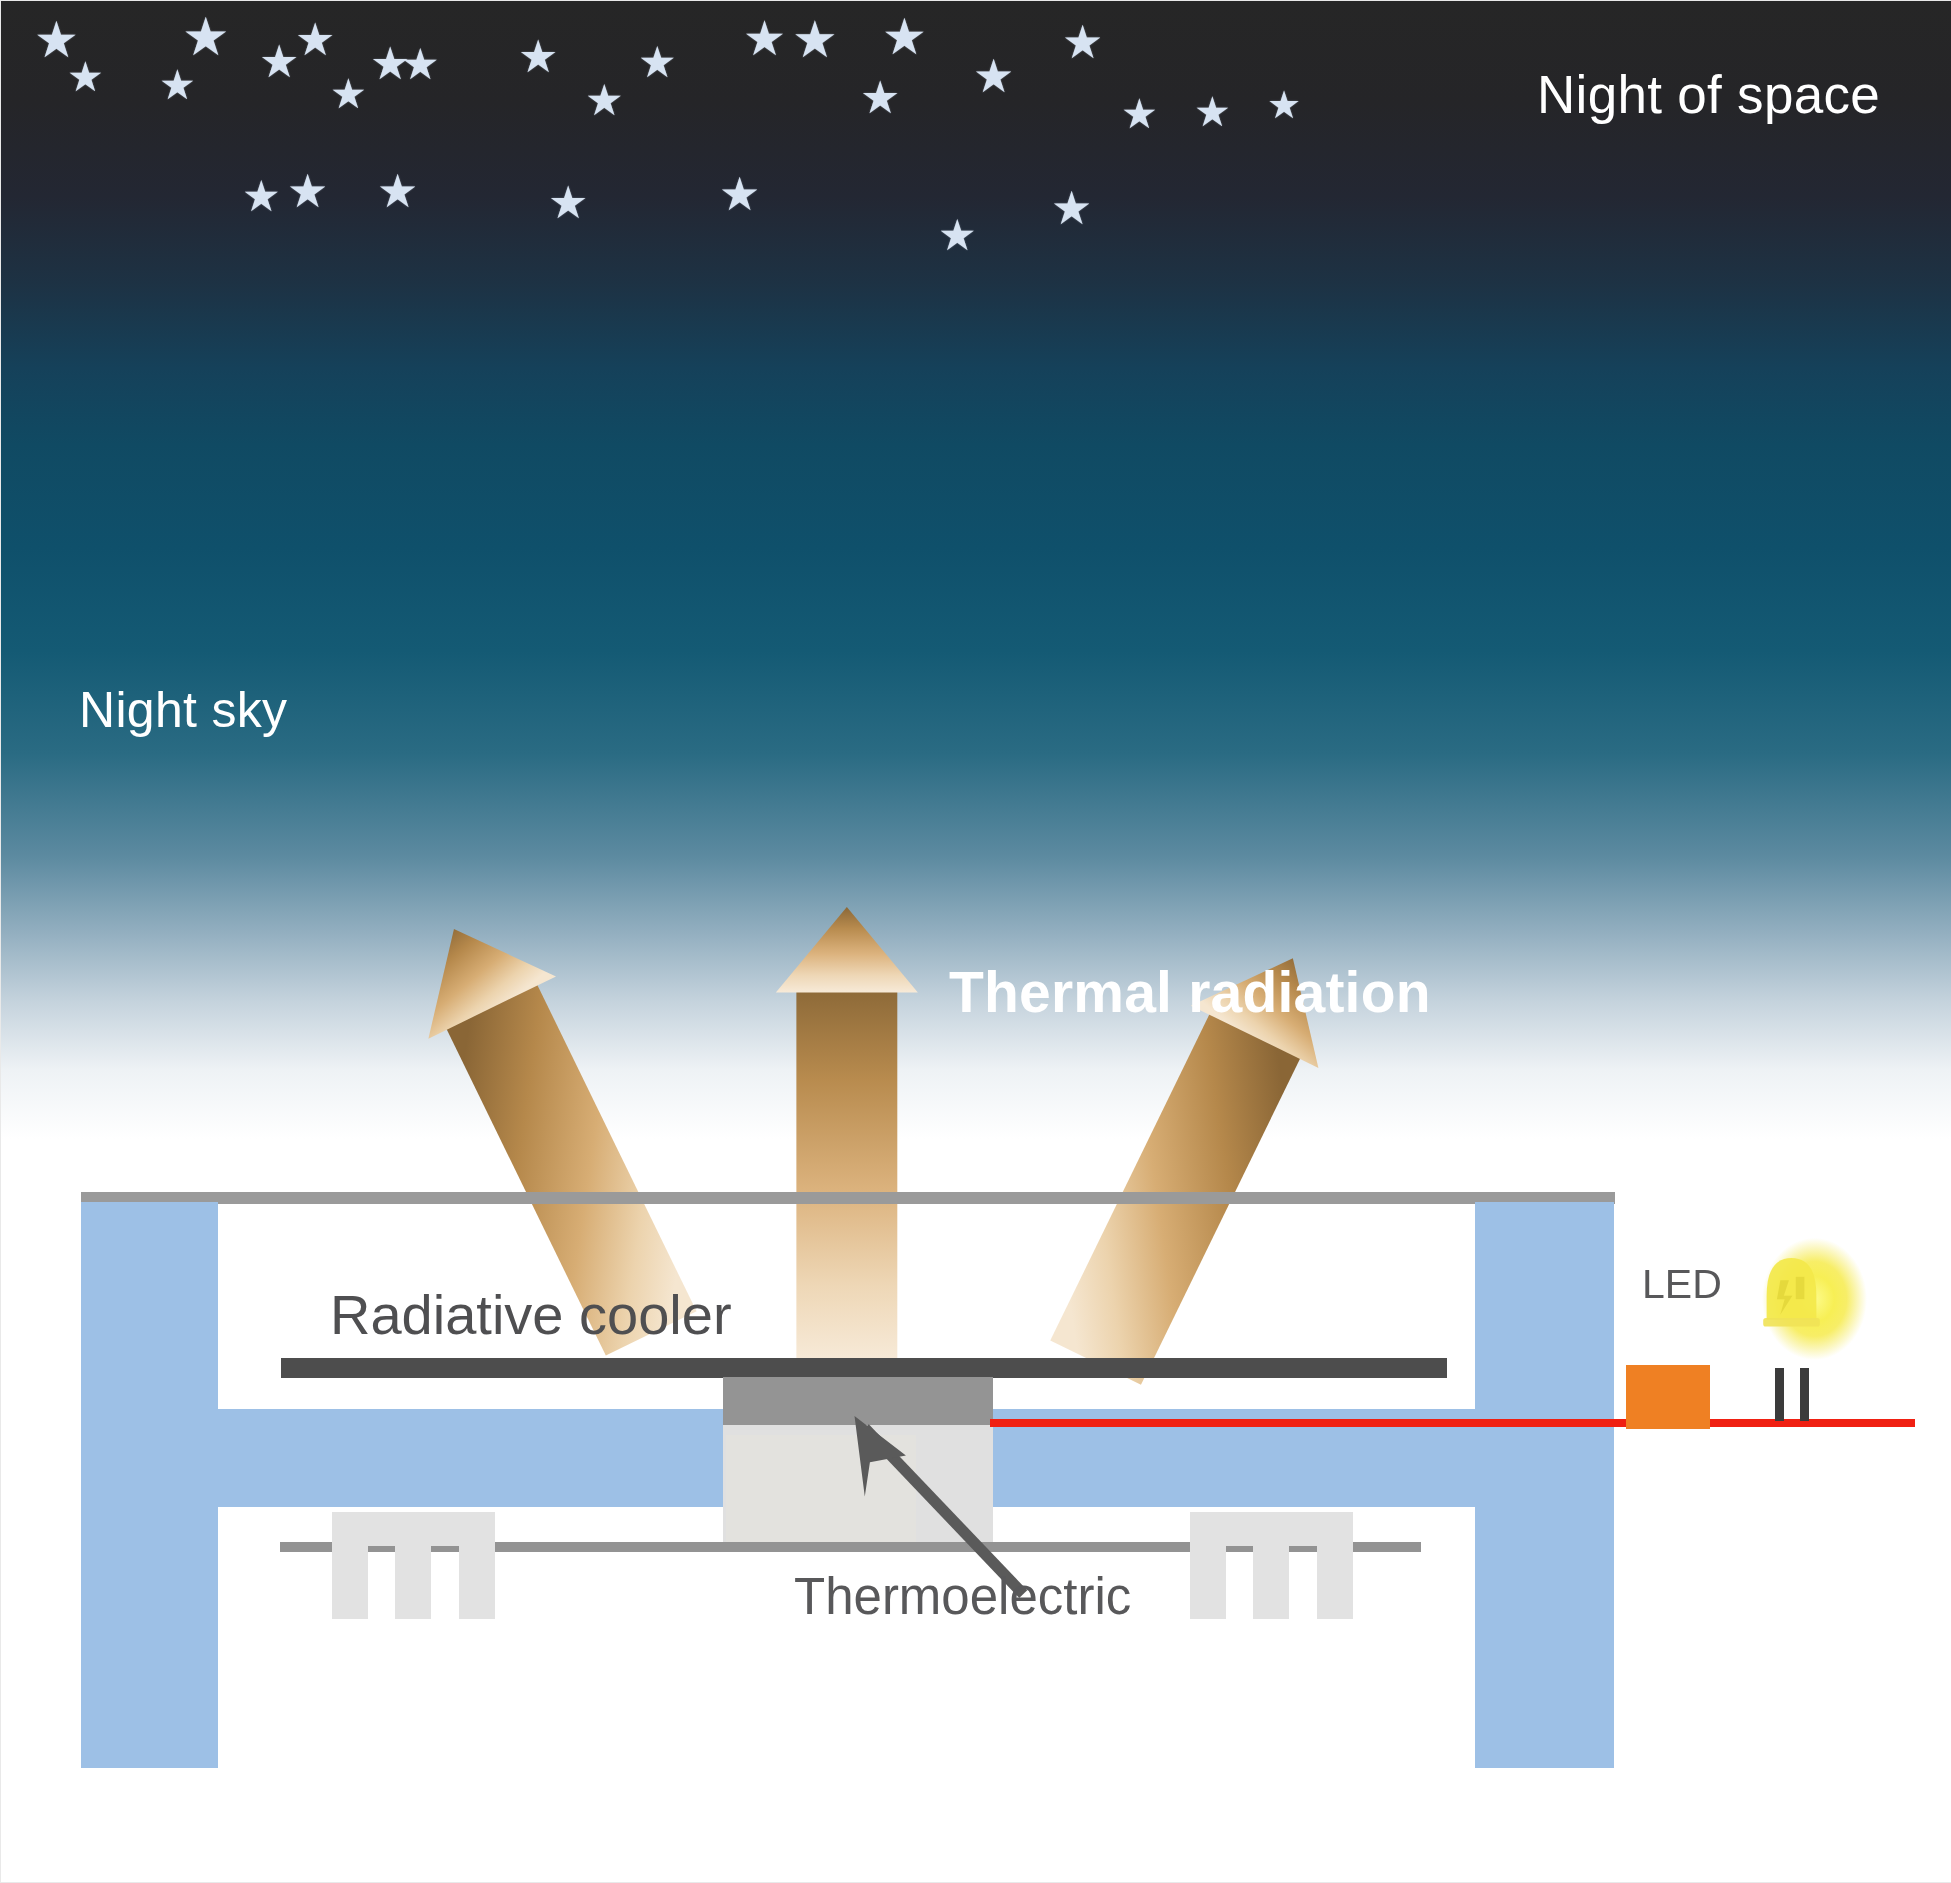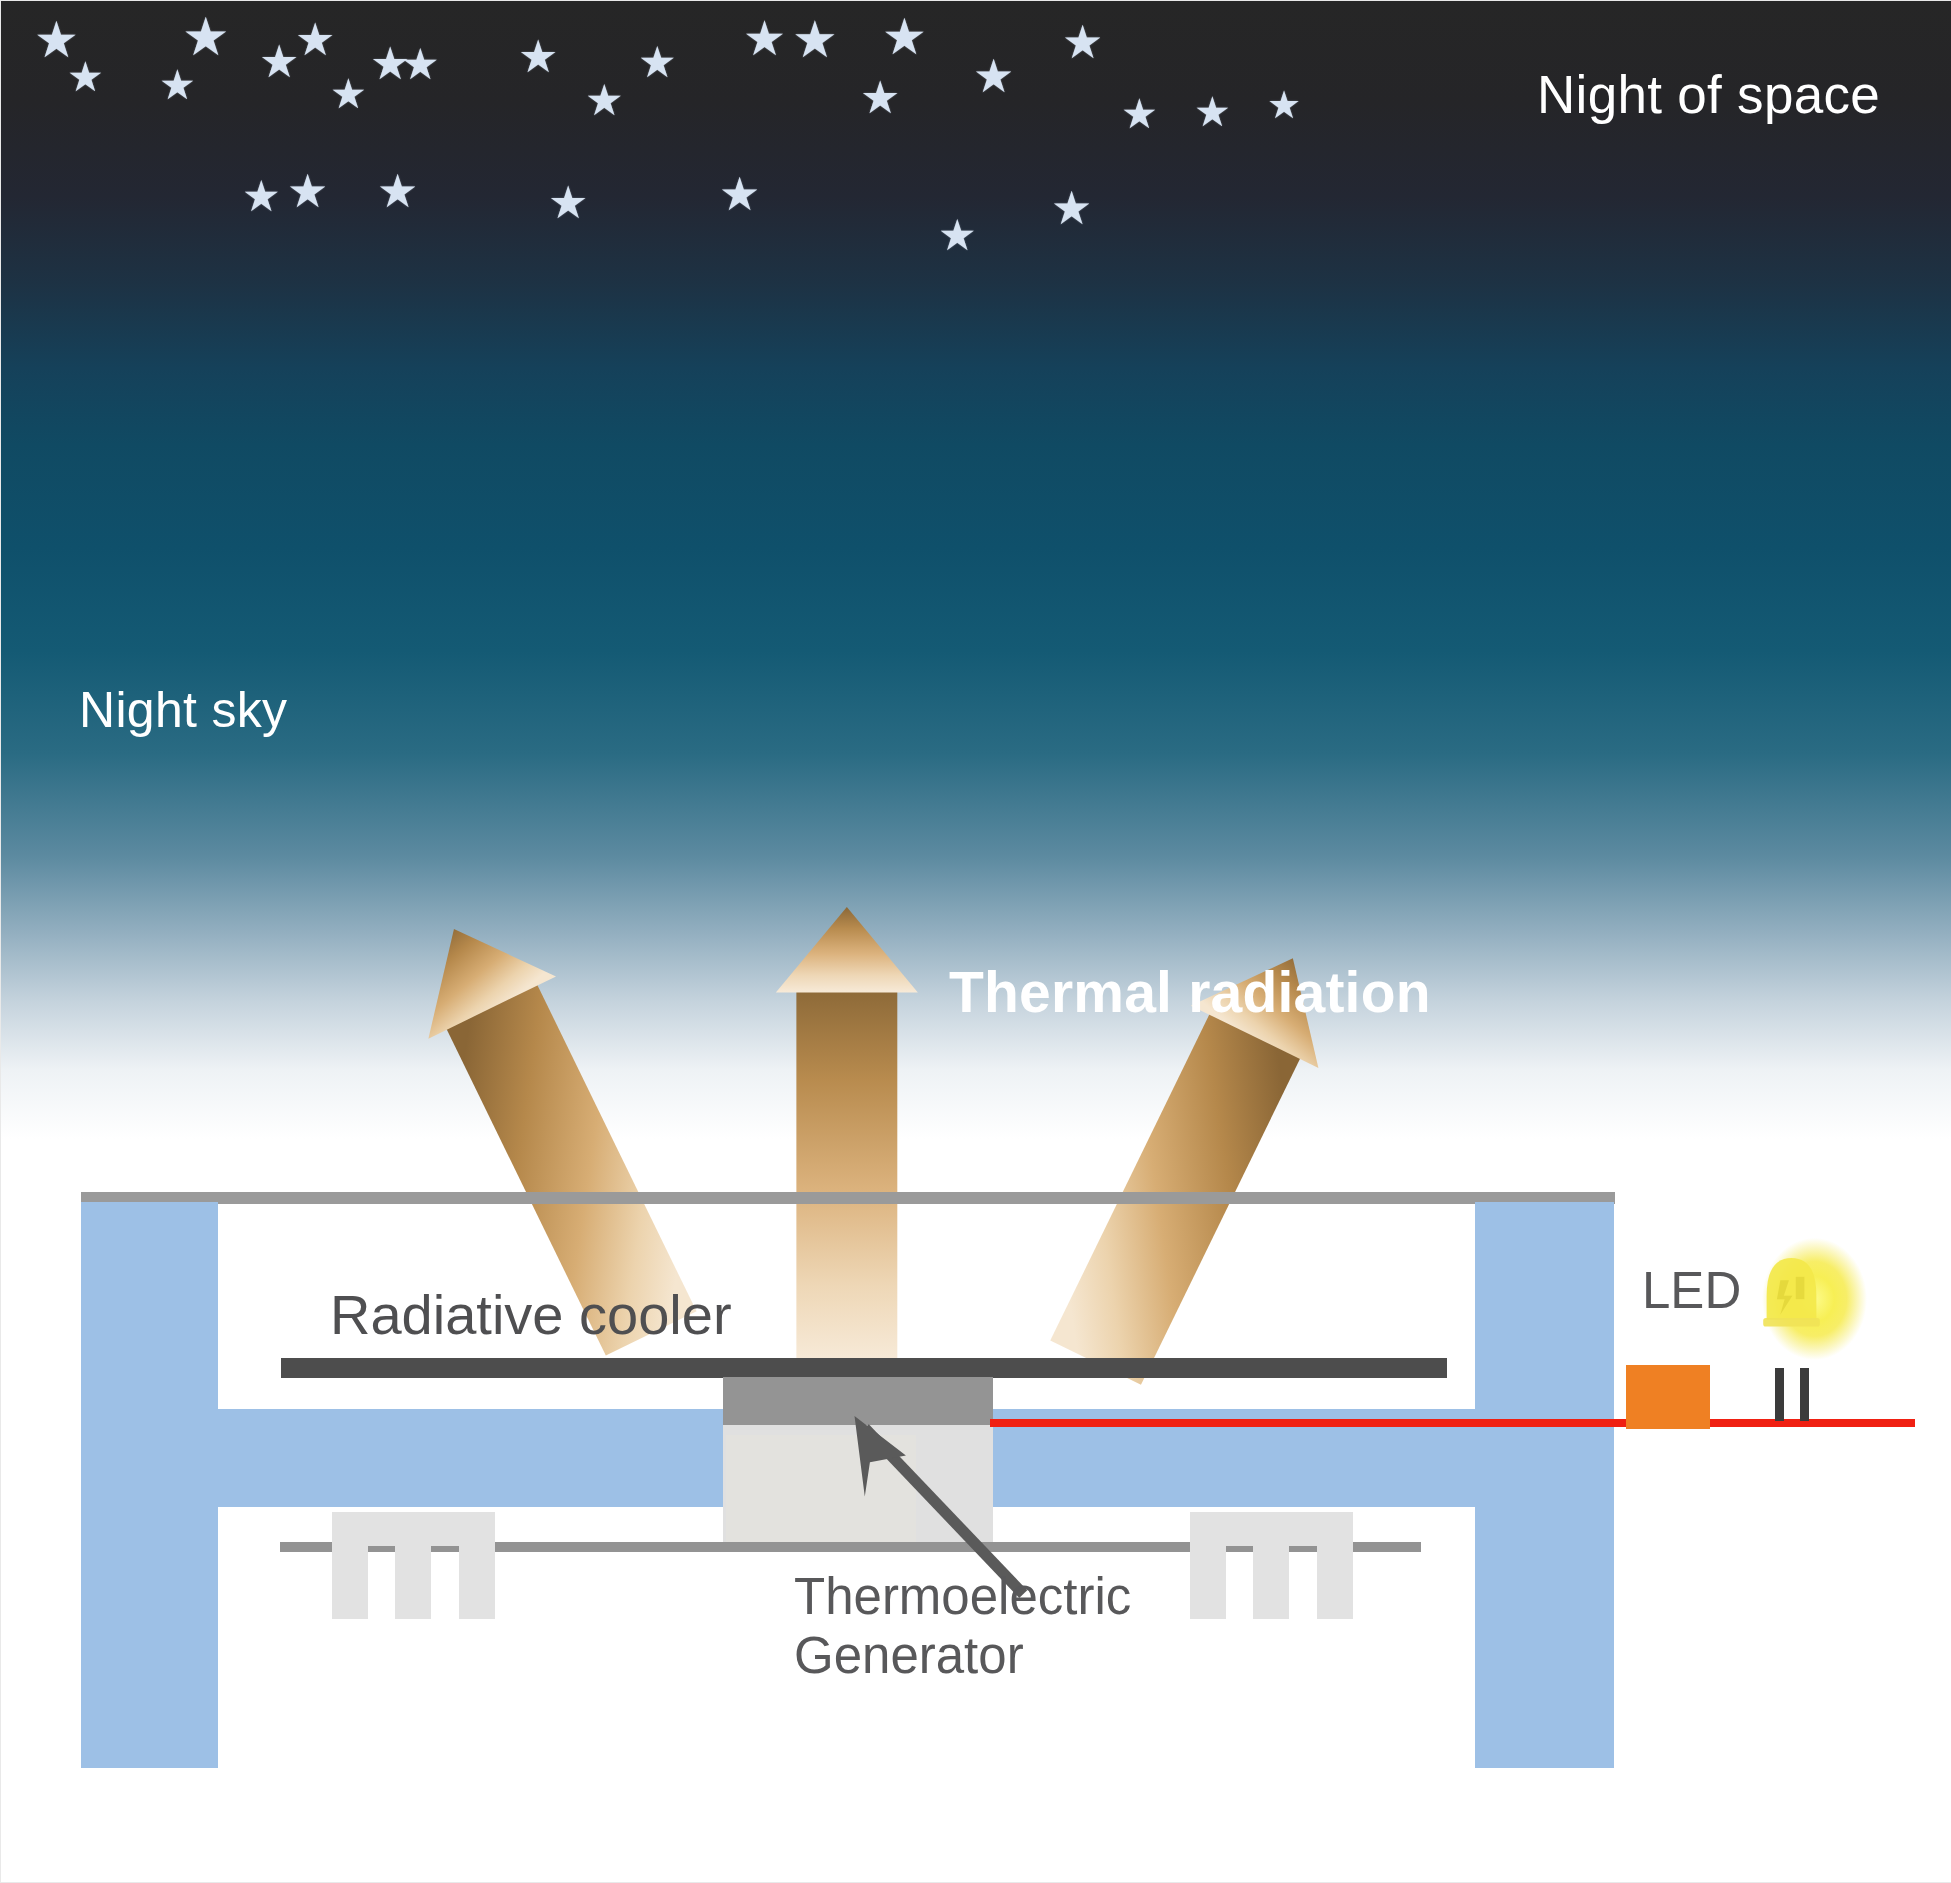--- a/index.html
+++ b/index.html
@@ -110,21 +110,21 @@
     position:absolute;left:1746px;top:1222px;width:137px;height:171px;
     background:radial-gradient(ellipse 45% 42% at 50% 45%,
        #fdfb8a 0%, #f7ef55 32%, rgba(245,233,60,.78) 52%,
        rgba(243,230,60,.35) 70%, rgba(243,230,60,0) 85%);
   }
   #led-body{
     position:absolute;left:1758px;top:1246px;width:67px;height:120px;
   }
   #led-label{
     position:absolute;left:1642px;top:1261px;
-    font-size:51px;color:#58585a;white-space:nowrap;
+    font-size:41px;color:#58585a;white-space:nowrap;
   }
   
   #radiative-cooler{
     position:absolute;left:330px;top:1282px;
     font-size:56px;color:#4f4f51;white-space:nowrap;
   }
   #teg-label{
     position:absolute;left:794px;top:1568px;
     font-size:51px;color:#58585a;line-height:1.15;white-space:nowrap;
   }
@@ -245,21 +245,20 @@
     <div class="leg" style="left:127px;"></div>
   </div>
 
   <svg id="teg-pointer" viewBox="0 0 280 230">
     <path d="M 215 222 L 30 28" stroke="#5a5a5a" stroke-width="13" fill="none" stroke-linecap="butt"></path>
     <path d="M 18 14 L 78 60 L 36 68 L 30 108 Z" fill="#5a5a5a"></path>
   </svg>
 
   <div id="teg-label">
     <div>Thermoelectric</div>
-    <div>Generator</div>
   </div>
 
   <div id="wire"></div>
   <div id="resistor"></div>
 
   <div id="led-glow"></div>
   <svg id="led-body" viewBox="0 0 78 140">
     <path d="M 10 58 Q 10 14 39 14 Q 68 14 68 58 L 68 86 L 10 86 Z" fill="#f3e84a" opacity="0.92"></path>
     <rect x="6" y="84" width="66" height="10" rx="3" fill="#efe256" opacity="0.9"></rect>
     <path d="M 26 40 L 36 40 L 30 58 L 40 58 L 26 80 L 31 62 L 22 62 Z" fill="#e2d63a" opacity="0.85"></path>

